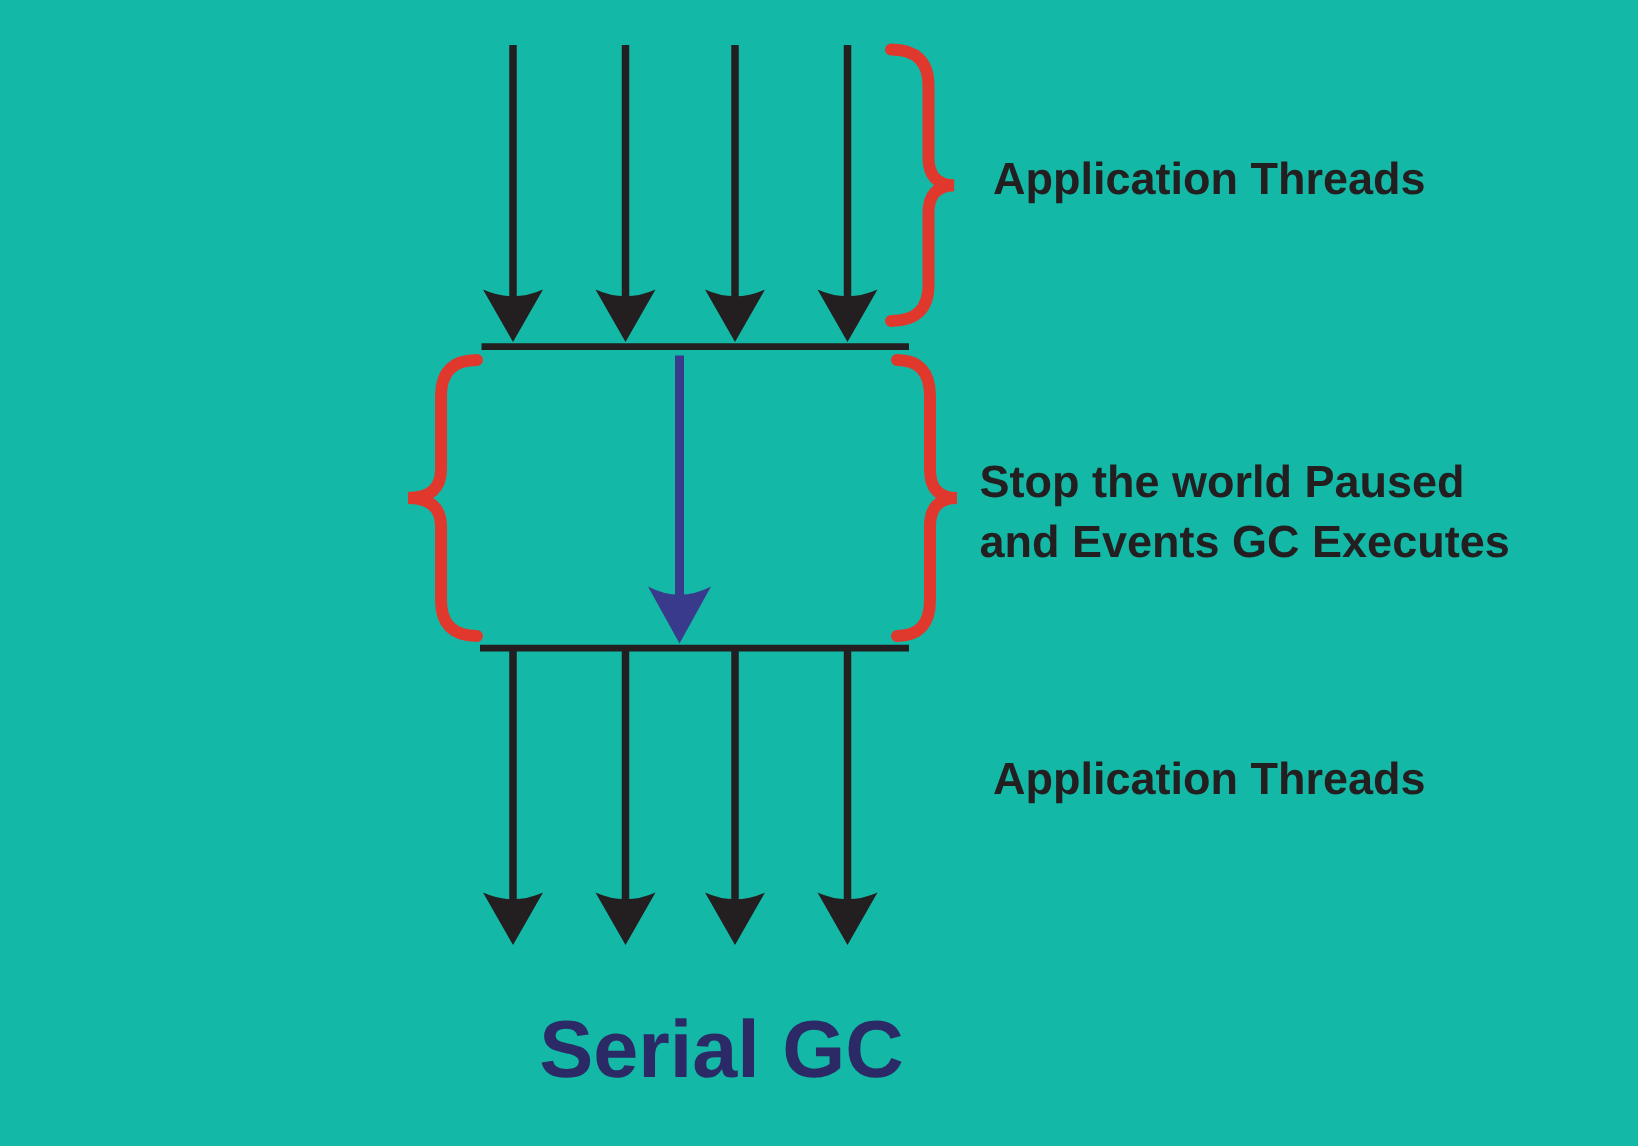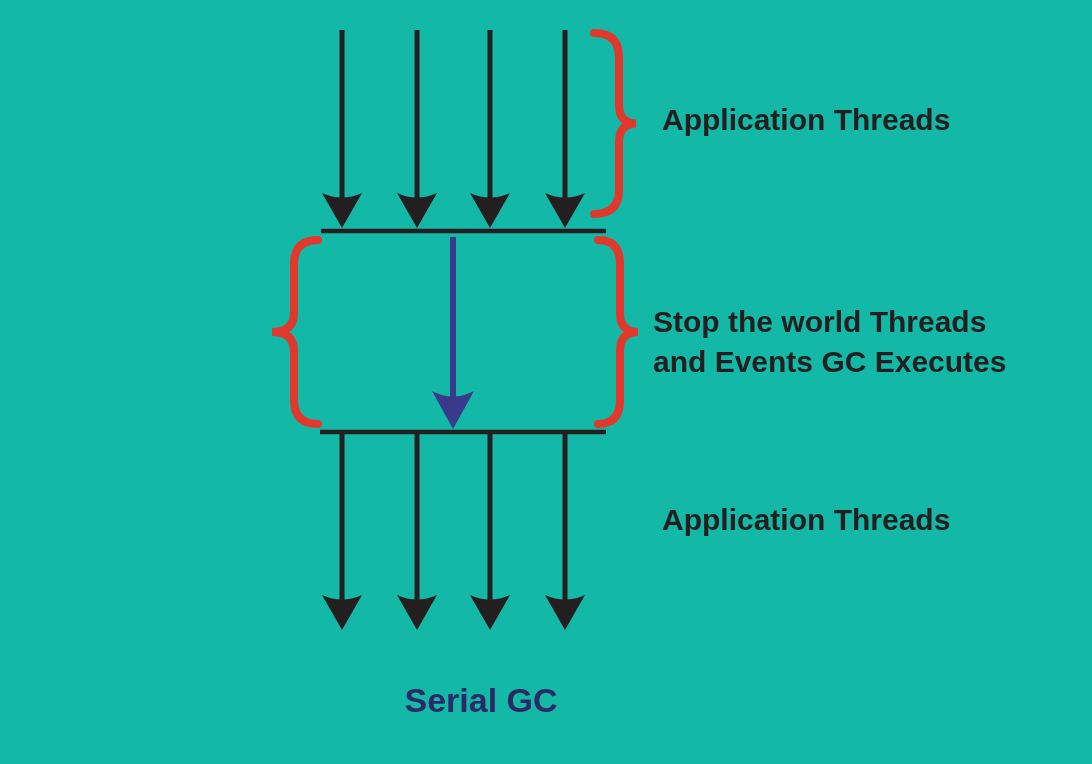--- a/index.html
+++ b/index.html
@@ -28,21 +28,21 @@
     line-height: 40px;
     white-space: nowrap;
   }
   .label-center {
     text-align: center;
   }
   .title {
     position: absolute;
     font-weight: 700;
     color: #2b2a66;
-    font-size: 34px;
+    font-size: 54px;
     line-height: 48px;
     text-align: center;
     white-space: nowrap;
   }
 </style>
 </head>
 <body>
 
 <div class="canvas">
 
@@ -83,21 +83,21 @@
       <path d="M 490 630 L 470 595 Q 490 604 510 595 Z" stroke="none" fill="#231f20"></path>
       <line x1="565" y1="434" x2="565" y2="602" stroke-width="5" stroke="#231f20"></line>
       <path d="M 565 630 L 545 595 Q 565 604 585 595 Z" stroke="none" fill="#231f20"></path>
     </g>
   </svg>
 
   <div class="label" style="left:662px; top:100px;">Application Threads</div>
 
 
   <div class="label" style="left:653px; top:302px;">
-    <div>Stop the world Threads</div>
+    <div>Stop the world Paused</div>
     <div>and Events GC Executes</div>
   </div>
 
   <div class="label" style="left:662px; top:500px;">Application Threads</div>
 
   <div class="title" style="left:331px; top:676px; width:300px;">Serial GC</div>
 
 </div>
 
 </body></html>

